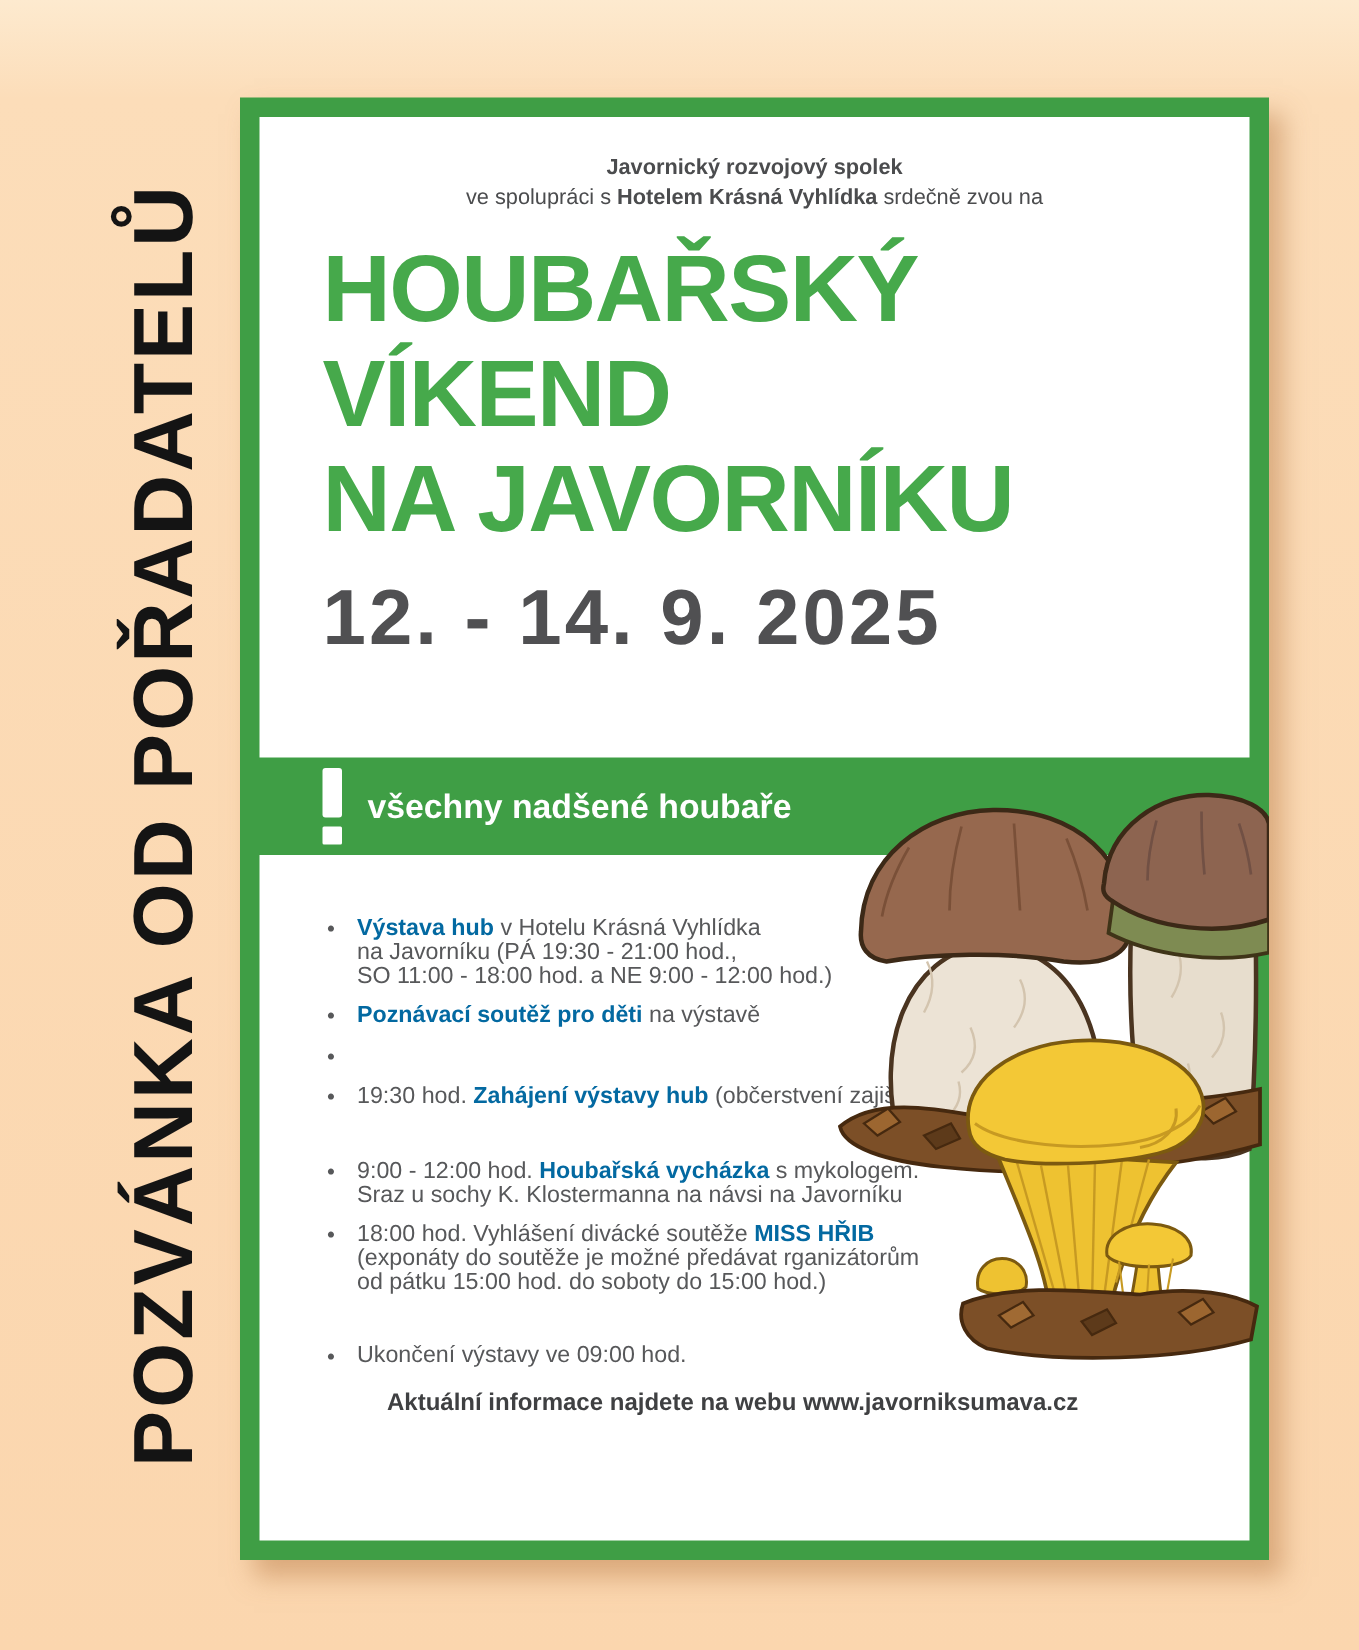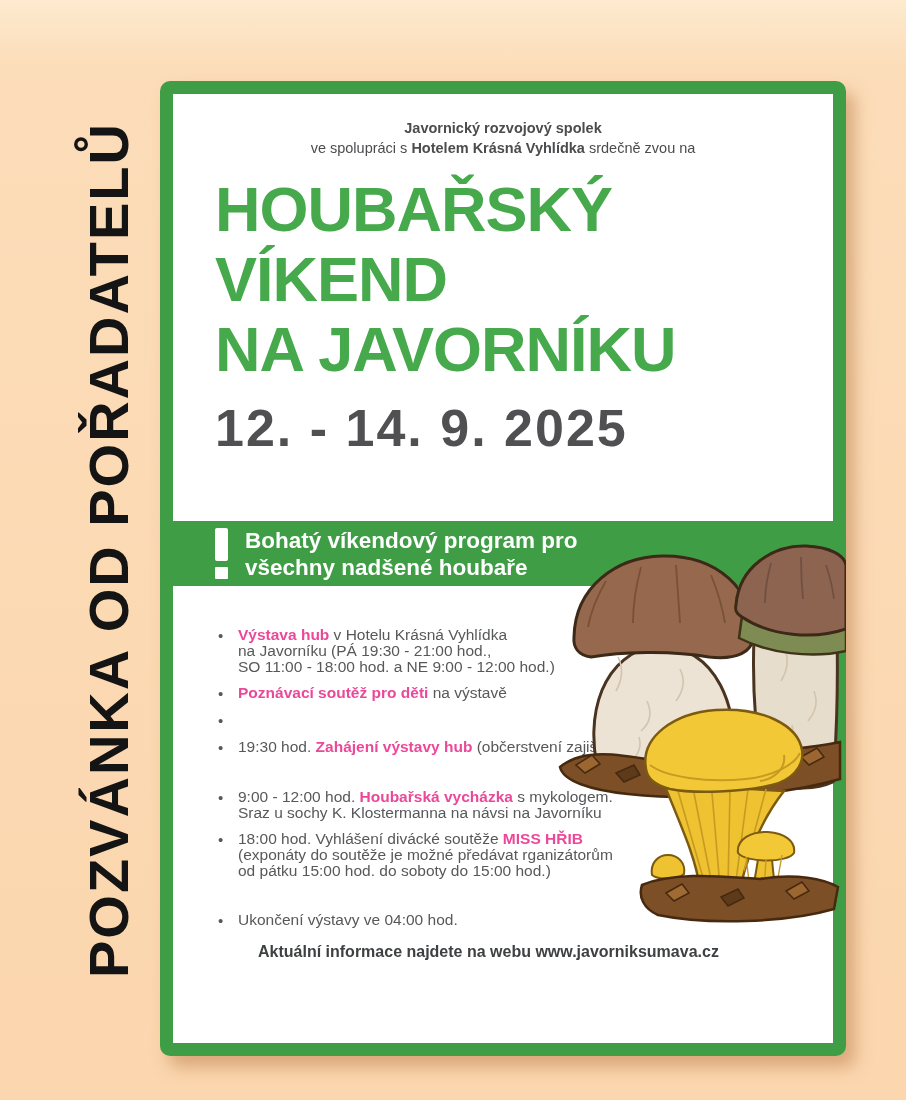--- a/index.html
+++ b/index.html
@@ -8,44 +8,43 @@
     background:linear-gradient(180deg,#fdeacf 0%,#fcddb9 6%,#fbd6ae 100%);
     font-family:"Liberation Sans", sans-serif;
   }
   .vertical-label {
     position:absolute; left:76px; top:992px; width:884px;
     transform:rotate(-90deg); transform-origin:0 0;
     white-space:nowrap; text-align:center;
     font-size:56px; font-weight:bold; letter-spacing:2px; color:#141414;
   }
   .poster {
-    position:absolute; left:160px; top:81px; width:686px; height:975px;
+    position:absolute; left:160px; top:65px; width:686px; height:975px;
     background:#3f9e45; overflow:hidden;
     box-shadow:9px 11px 16px rgba(186,124,72,.5);
-    border-radius:10px;
   }
   .white-top { position:absolute; left:13px; top:13px; width:660px; height:427px; background:#fff; }
   .poster-header { text-align:center; padding-top:24px; font-size:14.5px; line-height:20px; color:#4b4c4e; }
   .poster-header .bold { font-weight:bold; }
   .title { margin:16px 0 0 42px; color:#46a94b; font-weight:bold; font-size:63px; line-height:70px; letter-spacing:-1px; }
   .date  { margin:14px 0 0 42px; color:#505052; font-weight:bold; font-size:52px; letter-spacing:2px; }
   .band { position:absolute; left:0; top:440px; width:686px; height:65px; display:flex; align-items:center; color:#fff; }
   .excl { margin-left:55px; display:flex; flex-direction:column; align-items:center; flex:none; }
   .excl-bar { width:13px; height:33px; background:#fff; border-radius:2px; }
   .excl-dot { width:13px; height:12px; background:#fff; margin-top:6px; border-radius:1px; }
   .band-text { margin-left:17px; font-weight:bold; font-size:22.5px; line-height:27px; }
   .white-bottom {
     position:absolute; left:13px; top:505px; width:660px; height:457px; background:#fff;
     box-sizing:border-box; padding:10px 0 0 45px;
   }
   .section { color:#3f9e45; font-size:17px; line-height:17px; font-weight:bold; letter-spacing:.4px; margin:8px 0 6px;text-align:right; }
   .item { display:flex; margin:0 0 10px; max-width:420px; }
   .bullet { width:20px; flex:none; color:#57585a; font-size:15px; }
   .item-text { white-space:pre-line; font-size:15.5px; line-height:16px; color:#57585a; }
-  .item-text b { color:#ec4899; }
+  .item-text b { color:#0369a1; }
   .footer { margin-top:14px; font-weight:bold; font-size:16px; color:#3f4042;margin-left:40px; }
   .mushrooms { position:absolute; left:386px; top:460px; width:300px; height:400px; z-index:5; }
 </style>
 </head>
 <body>
 
 <div class="vertical-label">POZVÁNKA OD POŘADATELŮ</div>
 
 <div class="poster">
 
@@ -61,21 +60,20 @@
     </div>
     <div class="date">12. - 14. 9. 2025</div>
   </div>
 
   <div class="band">
     <div class="excl">
       <div class="excl-bar"></div>
       <div class="excl-dot"></div>
     </div>
     <div class="band-text">
-      <div>Bohatý víkendový program pro</div>
       <div>všechny nadšené houbaře</div>
     </div>
   </div>
 
   <div class="white-bottom">
     <div>
         <div class="section">CELÝ VÍKEND</div>
         <div class="item">
           <span class="bullet">•</span>
           <span class="item-text"><b>Výstava hub</b> v Hotelu Krásná Vyhlídka
@@ -101,21 +99,21 @@
         </div>
         <div class="item">
           <span class="bullet">•</span>
           <span class="item-text">18:00 hod. Vyhlášení divácké soutěže <b>MISS HŘIB</b>
 (exponáty do soutěže je možné předávat rganizátorům
 od pátku 15:00 hod. do soboty do 15:00 hod.)</span>
         </div>
         <div class="section">NEDĚLE</div>
         <div class="item">
           <span class="bullet">•</span>
-          <span class="item-text">Ukončení výstavy ve 04:00 hod.</span>
+          <span class="item-text">Ukončení výstavy ve 09:00 hod.</span>
         </div>
       </div>
     <div class="footer">Aktuální informace najdete na webu www.javorniksumava.cz</div>
   </div>
 
   <svg class="mushrooms" viewBox="0 0 300 400" xmlns="http://www.w3.org/2000/svg">
 
     <path d="M54 238 C36 172 58 112 112 104 C170 107 196 163 186 240 C148 254 88 252 54 238 Z" fill="#ece3d5" stroke="#4a3420" stroke-width="3"></path>
     <g fill="none" stroke="#d3c4ae" stroke-width="1.6">
       <path d="M70 150 q10 -18 2 -34"></path>

